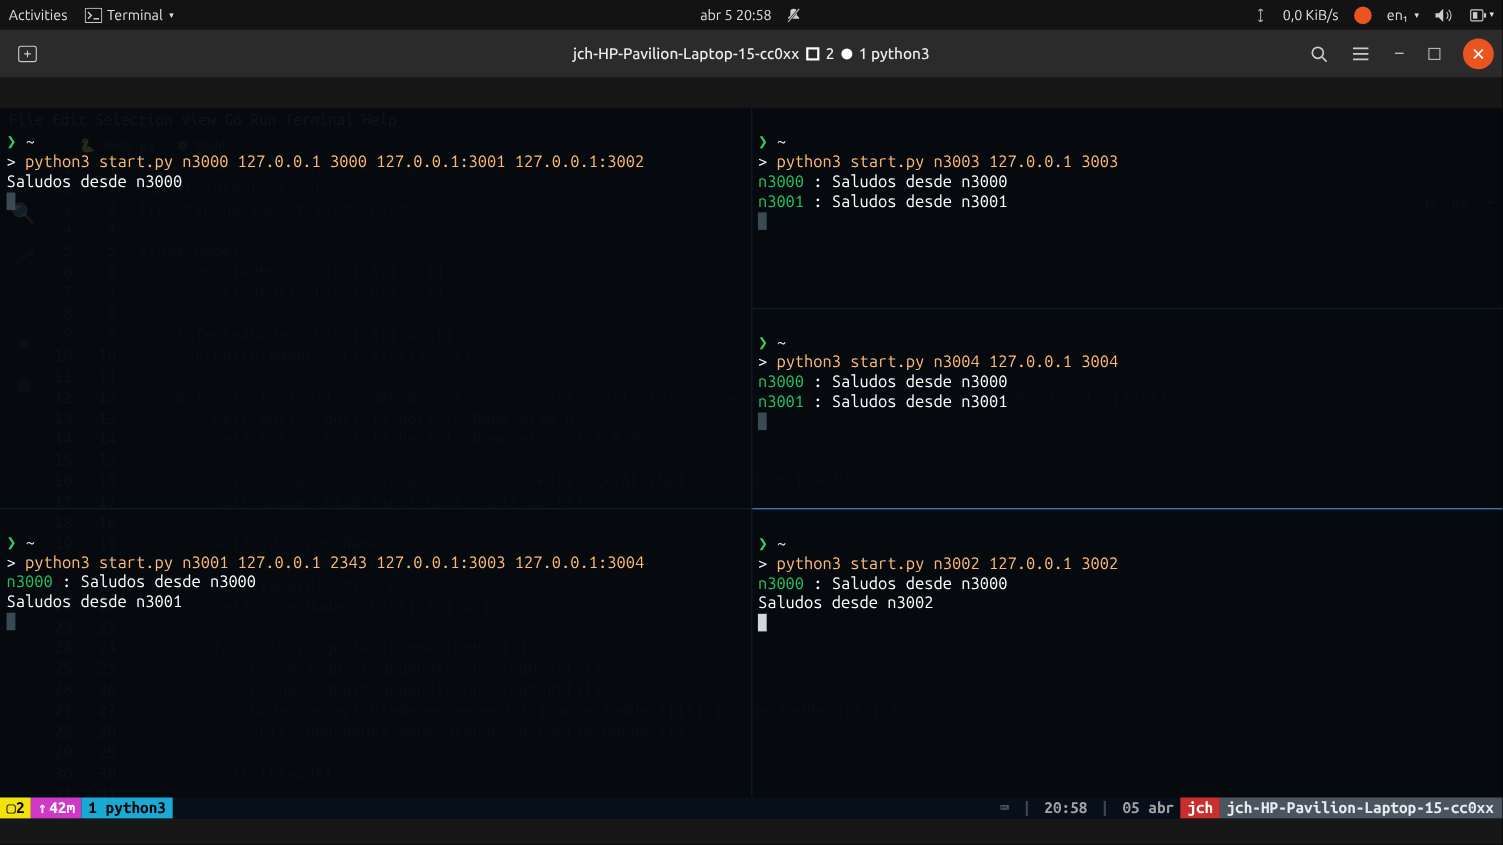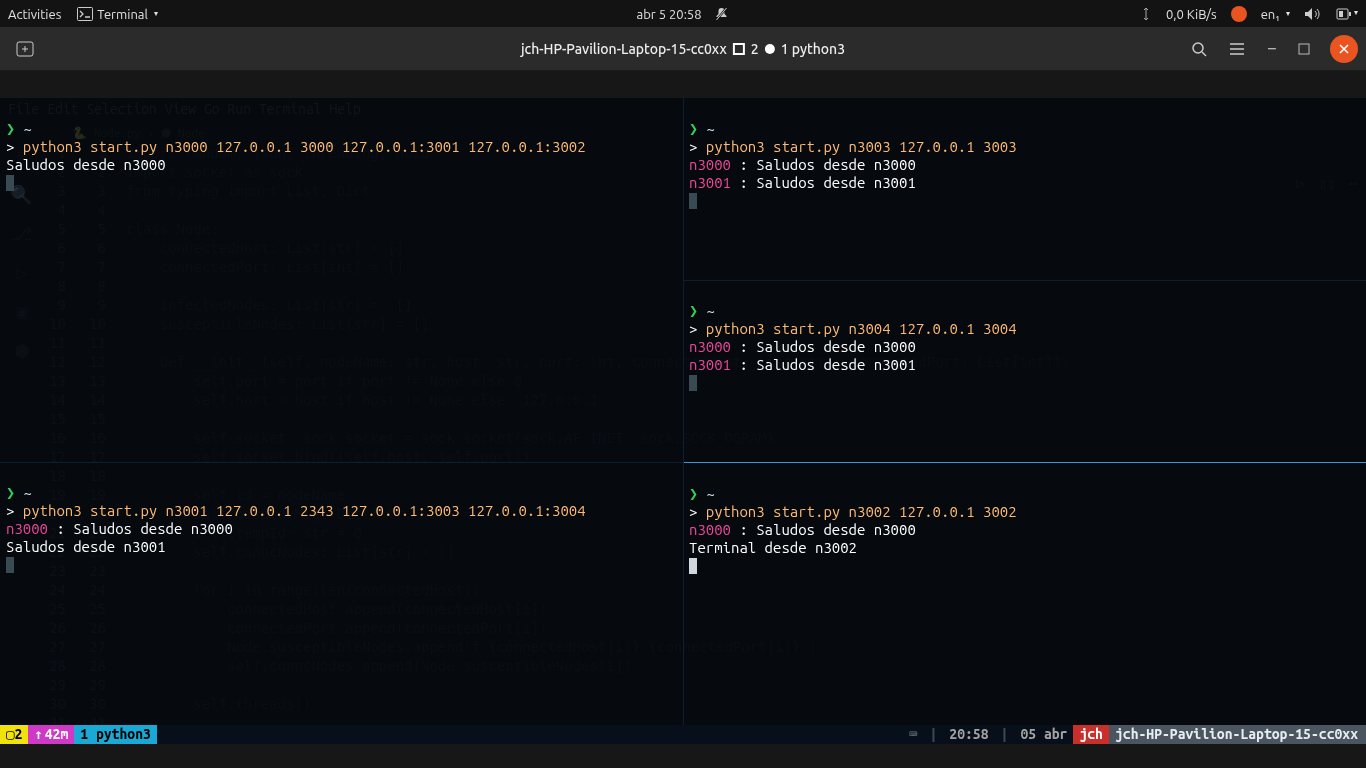--- a/index.html
+++ b/index.html
@@ -43,21 +43,21 @@
 .pane { padding:4px 6px; font-size:15px; line-height:18px; white-space:pre; overflow:hidden; position:relative; }
 .pane.p0 { grid-row:1; grid-column:1; }
 .pane.p1 { grid-row:2/4; grid-column:1; }
 .sep-v { position:absolute; top:0; bottom:19px; left:50%; width:1px; background:#0a2030; }
 .sep-h1 { position:absolute; left:0; width:50%; top:364px; height:1px; background:#0a2030; }
 .sep-h2 { position:absolute; right:0; width:50%; top:182px; height:1px; background:#0a2030; }
 .rightcol { display:grid; grid-template-rows:182px 182px 1fr; }
 .prompt-sym { color:#34d058; font-weight:bold; }
 .path { color:#d0e8ff; }
 .cmd-pre { color:#fdba74; }
-.red { color:#ec4899; }
+.red { color:#22c55e; }
 .cursor { display:inline-block; width:8px; height:16px; background:#cfd8df; vertical-align:text-bottom; }
 .cursor.dim { background:#3a4a55; }
 
 
 .tmux-status { position:absolute; left:0; right:0; bottom:0; height:19px; background:#07101a; display:flex; align-items:stretch; font-size:14px; line-height:19px; font-weight:bold; }
 .seg { padding:0 6px; display:flex; align-items:center; }
 .seg.yellow { background:#f2e20c; color:#000; }
 .seg.magenta { background:#d038c8; color:#fff; }
 .seg.cyan { background:#1aa8d4; color:#000; }
 .tmux-status .rspacer { flex:1; }
@@ -255,21 +255,21 @@
 <span class="prompt-sym">❯</span> <span class="path">~</span>
 &gt; <span class="cmd-pre">python3 start.py n3004 127.0.0.1 3004</span>
 <span class="red">n3000</span><span> : Saludos desde n3000</span>
 <span class="red">n3001</span><span> : Saludos desde n3001</span>
 <span class="cursor dim"></span>
       </div>
       <div class="pane" style="border-top:1px solid #3a9ad9;">
 <span class="prompt-sym">❯</span> <span class="path">~</span>
 &gt; <span class="cmd-pre">python3 start.py n3002 127.0.0.1 3002</span>
 <span class="red">n3000</span><span> : Saludos desde n3000</span>
-<span>Terminal desde n3002</span>
+<span>Saludos desde n3002</span>
 <span class="cursor"></span>
       </div>
     </div>
 
     <div class="sep-v"></div>
     <div class="sep-h1"></div>
     <div class="sep-h2"></div>
 
     <div class="tmux-status">
       <div class="seg yellow">▢ <span>2</span></div>

